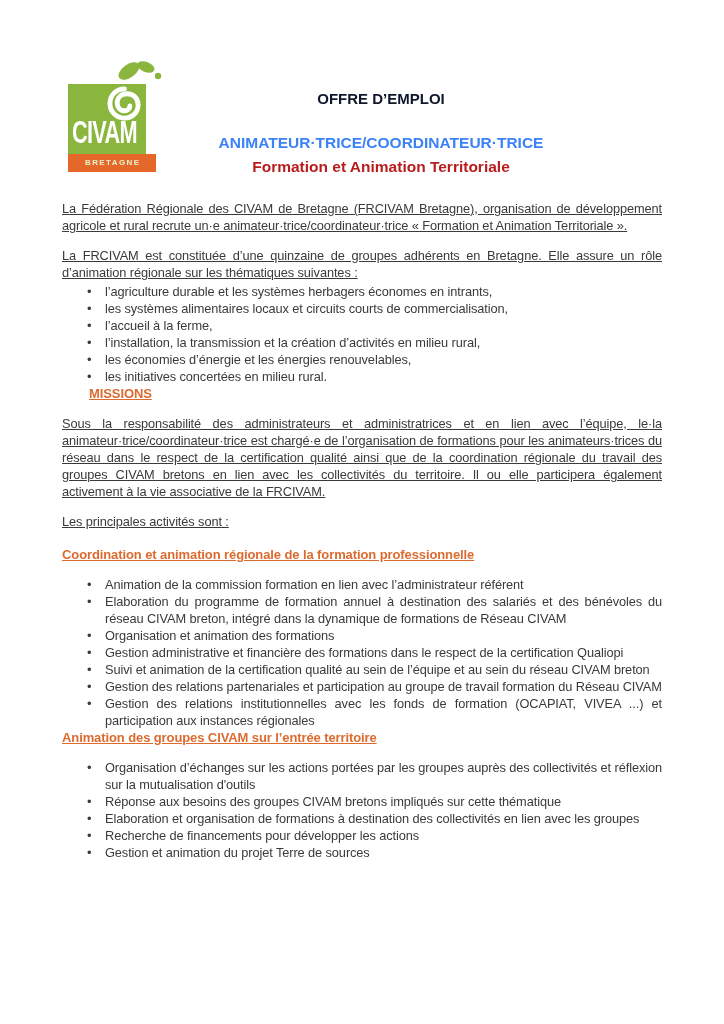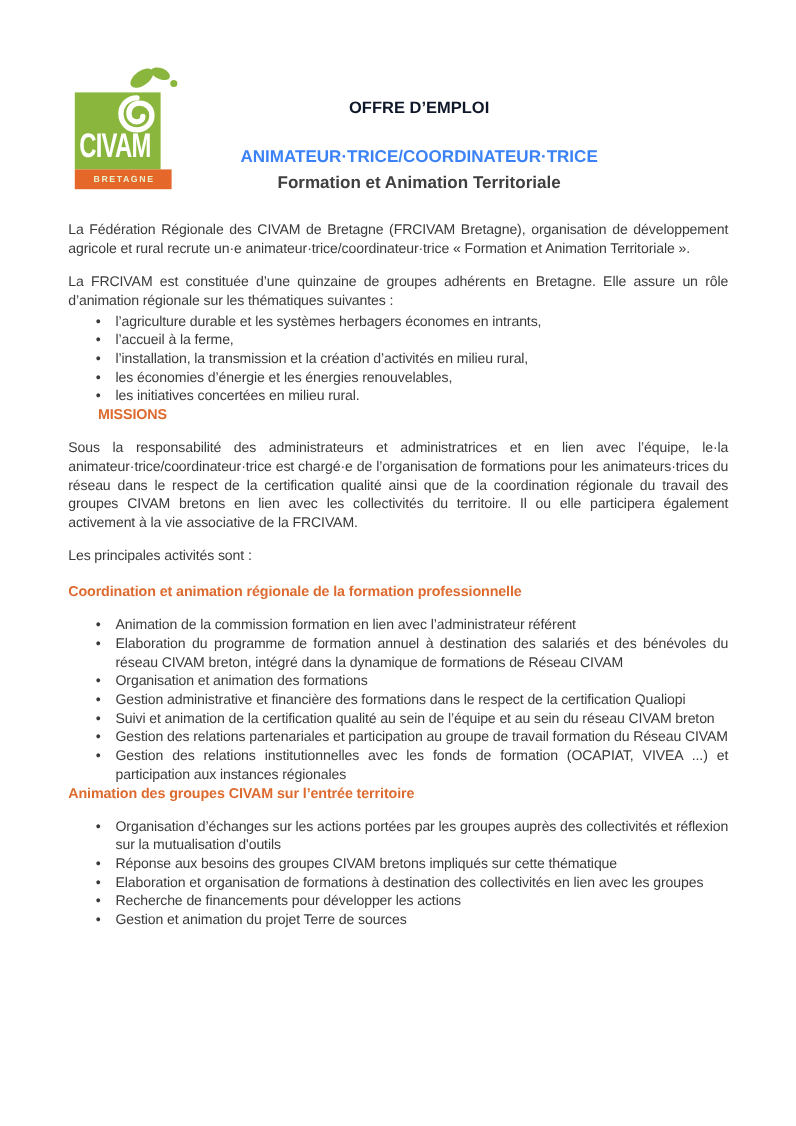--- a/index.html
+++ b/index.html
@@ -29,26 +29,26 @@
   .logo-civam{position:absolute;left:4px;top:62px;color:#ffffff;font-weight:bold;
               font-size:31px;line-height:30px;transform:scaleX(0.70);transform-origin:left center;
               letter-spacing:-1px;}
   .logo-spiral{position:absolute;left:39px;top:30px;}
   .logo-leaves{position:absolute;left:48px;top:0;}
 
   
   .titles{position:absolute;left:100px;right:62px;top:90px;text-align:center;}
   .title-kicker{font-size:15px;font-weight:bold;color:#0f172a;margin:0 0 24px 0;}
   .title-main{font-size:15.5px;font-weight:bold;color:#3b82f6;margin:0;line-height:24px;}
-  .title-sub{font-size:15.5px;font-weight:bold;color:#404040;margin:0;line-height:24px;}
+  .title-sub{font-size:15.5px;font-weight:bold;color:#b91c1c;margin:0;line-height:24px;}
 
   
   .content{position:absolute;left:62px;right:62px;top:200px;
            font-size:12.8px;line-height:17px;letter-spacing:-0.1px;}
-  .content p{margin:0 0 13px 0;text-align:justify;}
+  .content p{margin:0 0 13px 0;text-align:justify;text-decoration:underline;}
   .para-intro2{margin-bottom:2px !important;}
   ul{list-style:none;margin:0;padding:0 0 0 43px;}
   li{position:relative;text-align:justify;margin:0;}
   li::before{content:"\2022";position:absolute;left:-18px;top:0;font-size:13px;}
   .heading{color:var(--accent);font-weight:bold;font-size:13px;margin:0;}
   .h-missions{margin:17px 0 15px 0;padding-left:27px;}
   .h-coordination{margin:16px 0 13px 0;}
   .h-territoire{margin:31px 0 15px 0;}
   .activities-intro{text-align:left !important;margin:0 0 16px 0 !important;}
 </style>
@@ -79,20 +79,21 @@
     <p class="title-sub">Formation et Animation Territoriale</p>
   </div>
 
   <div class="content">
 
     <p>La Fédération Régionale des CIVAM de Bretagne (FRCIVAM Bretagne), organisation de développement agricole et rural recrute un·e animateur·trice/coordinateur·trice « Formation et Animation Territoriale ».</p>
     <p class="para-intro2">La FRCIVAM est constituée d’une quinzaine de groupes adhérents en Bretagne. Elle assure un rôle d’animation régionale sur les thématiques suivantes :</p>
 
     <ul>
       <li>l’agriculture durable et les systèmes herbagers économes en intrants,</li>
+      <li>les systèmes alimentaires locaux et circuits courts de commercialisation,</li>
       <li>l’accueil à la ferme,</li>
       <li>l’installation, la transmission et la création d’activités en milieu rural,</li>
       <li>les économies d’énergie et les énergies renouvelables,</li>
       <li>les initiatives concertées en milieu rural.</li>
     </ul>
 
     <p class="heading h-missions">MISSIONS</p>
     <p>Sous la responsabilité des administrateurs et administratrices et en lien avec l’équipe, le·la animateur·trice/coordinateur·trice est chargé·e de l’organisation de formations pour les animateurs·trices du réseau dans le respect de la certification qualité ainsi que de la coordination régionale du travail des groupes CIVAM bretons en lien avec les collectivités du territoire. Il ou elle participera également activement à la vie associative de la FRCIVAM.</p>
     <p class="activities-intro">Les principales activités sont :</p>
 

